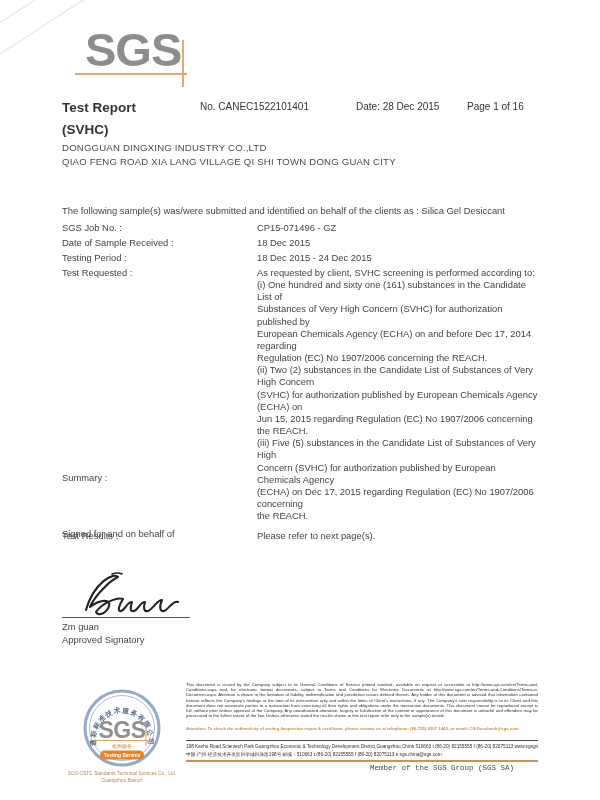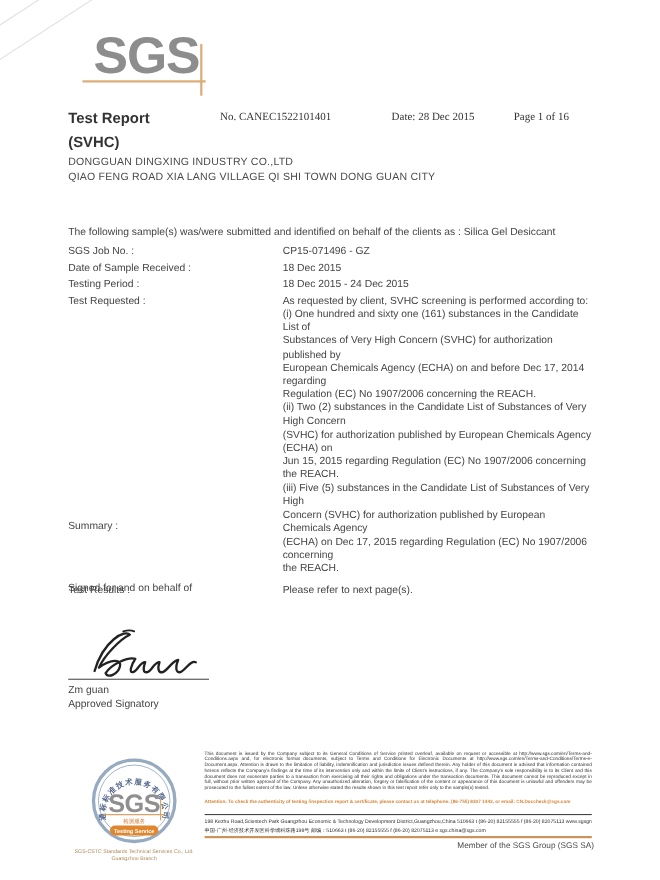--- a/index.html
+++ b/index.html
@@ -13,21 +13,21 @@
 
   
   .scanline { position:absolute; height:1px; background:#bdbdbd; opacity:.45; transform-origin:left center; }
 
   
   .logo-text { font-size:47px; font-weight:bold; color:#8d8d8d; line-height:1; letter-spacing:-1px; }
   .logo-hline { background:#dcab76; }
   .logo-vline { background:#dcab76; }
 
   .title { font-size:13.5px; font-weight:bold; color:#333; line-height:22px; }
-  .meta  { font-size:10px; color:#333;font-family:Liberation Serif, serif; }
+  .meta  { font-size:10px; color:#333; }
 
   .client { font-size:9.6px; line-height:14px; color:#4a4a4a; letter-spacing:.2px; }
   .intro  { font-size:9.4px; color:#444; }
 
   .fields { width:478px; font-size:9.4px; color:#444; }
   .frow { display:flex; margin-bottom:4px;gap:39px; }
   .frow .lab { width:156px; flex:0 0 156px; }
   .frow .val { flex:1; }
   .pre { white-space:pre-line; line-height:12.15px; }
   .frow.tall { margin-bottom:8px; }
@@ -150,15 +150,15 @@
 
   <div class="abs disclaimer" style="left:186px; top:682px;">This document is issued by the Company subject to its General Conditions of Service printed overleaf, available on request or accessible at http://www.sgs.com/en/Terms-and-Conditions.aspx and, for electronic format documents, subject to Terms and Conditions for Electronic Documents at http://www.sgs.com/en/Terms-and-Conditions/Terms-e-Document.aspx. Attention is drawn to the limitation of liability, indemnification and jurisdiction issues defined therein. Any holder of this document is advised that information contained hereon reflects the Company's findings at the time of its intervention only and within the limits of Client's instructions, if any. The Company's sole responsibility is to its Client and this document does not exonerate parties to a transaction from exercising all their rights and obligations under the transaction documents. This document cannot be reproduced except in full, without prior written approval of the Company. Any unauthorized alteration, forgery or falsification of the content or appearance of this document is unlawful and offenders may be prosecuted to the fullest extent of the law. Unless otherwise stated the results shown in this test report refer only to the sample(s) tested.</div>
   <div class="abs attention" style="left:186px; top:725px;">Attention: To check the authenticity of testing /inspection report &amp; certificate, please contact us at telephone: (86-755) 8307 1443, or email: CN.Doccheck@sgs.com</div>
 
   <div class="abs addr-box" style="left:186px; top:737px;">
     <div class="addr-line">198 Kezhu Road,Scientech Park Guangzhou Economic &amp; Technology Development District,Guangzhou,China 510663   t (86-20) 82155555   f (86-20) 82075113   www.sgsgroup.com.cn</div>
     <div class="addr-line">中国·广州·经济技术开发区科学城科珠路198号   邮编：510663   t (86-20) 82155555   f (86-20) 82075113   e sgs.china@sgs.com</div>
     <div class="tan-rule"></div>
   </div>
 
-  <div class="abs member" style="left:370px; top:764px; width:170px; text-align:right;">Member of the SGS Group (SGS SA)</div>
+  <div class="abs member" style="left:370px; top:764px; width:170px; text-align:left;font-family:Liberation Mono, monospace;">Member of the SGS Group (SGS SA)</div>
 
 </div>
 
 </body></html>

